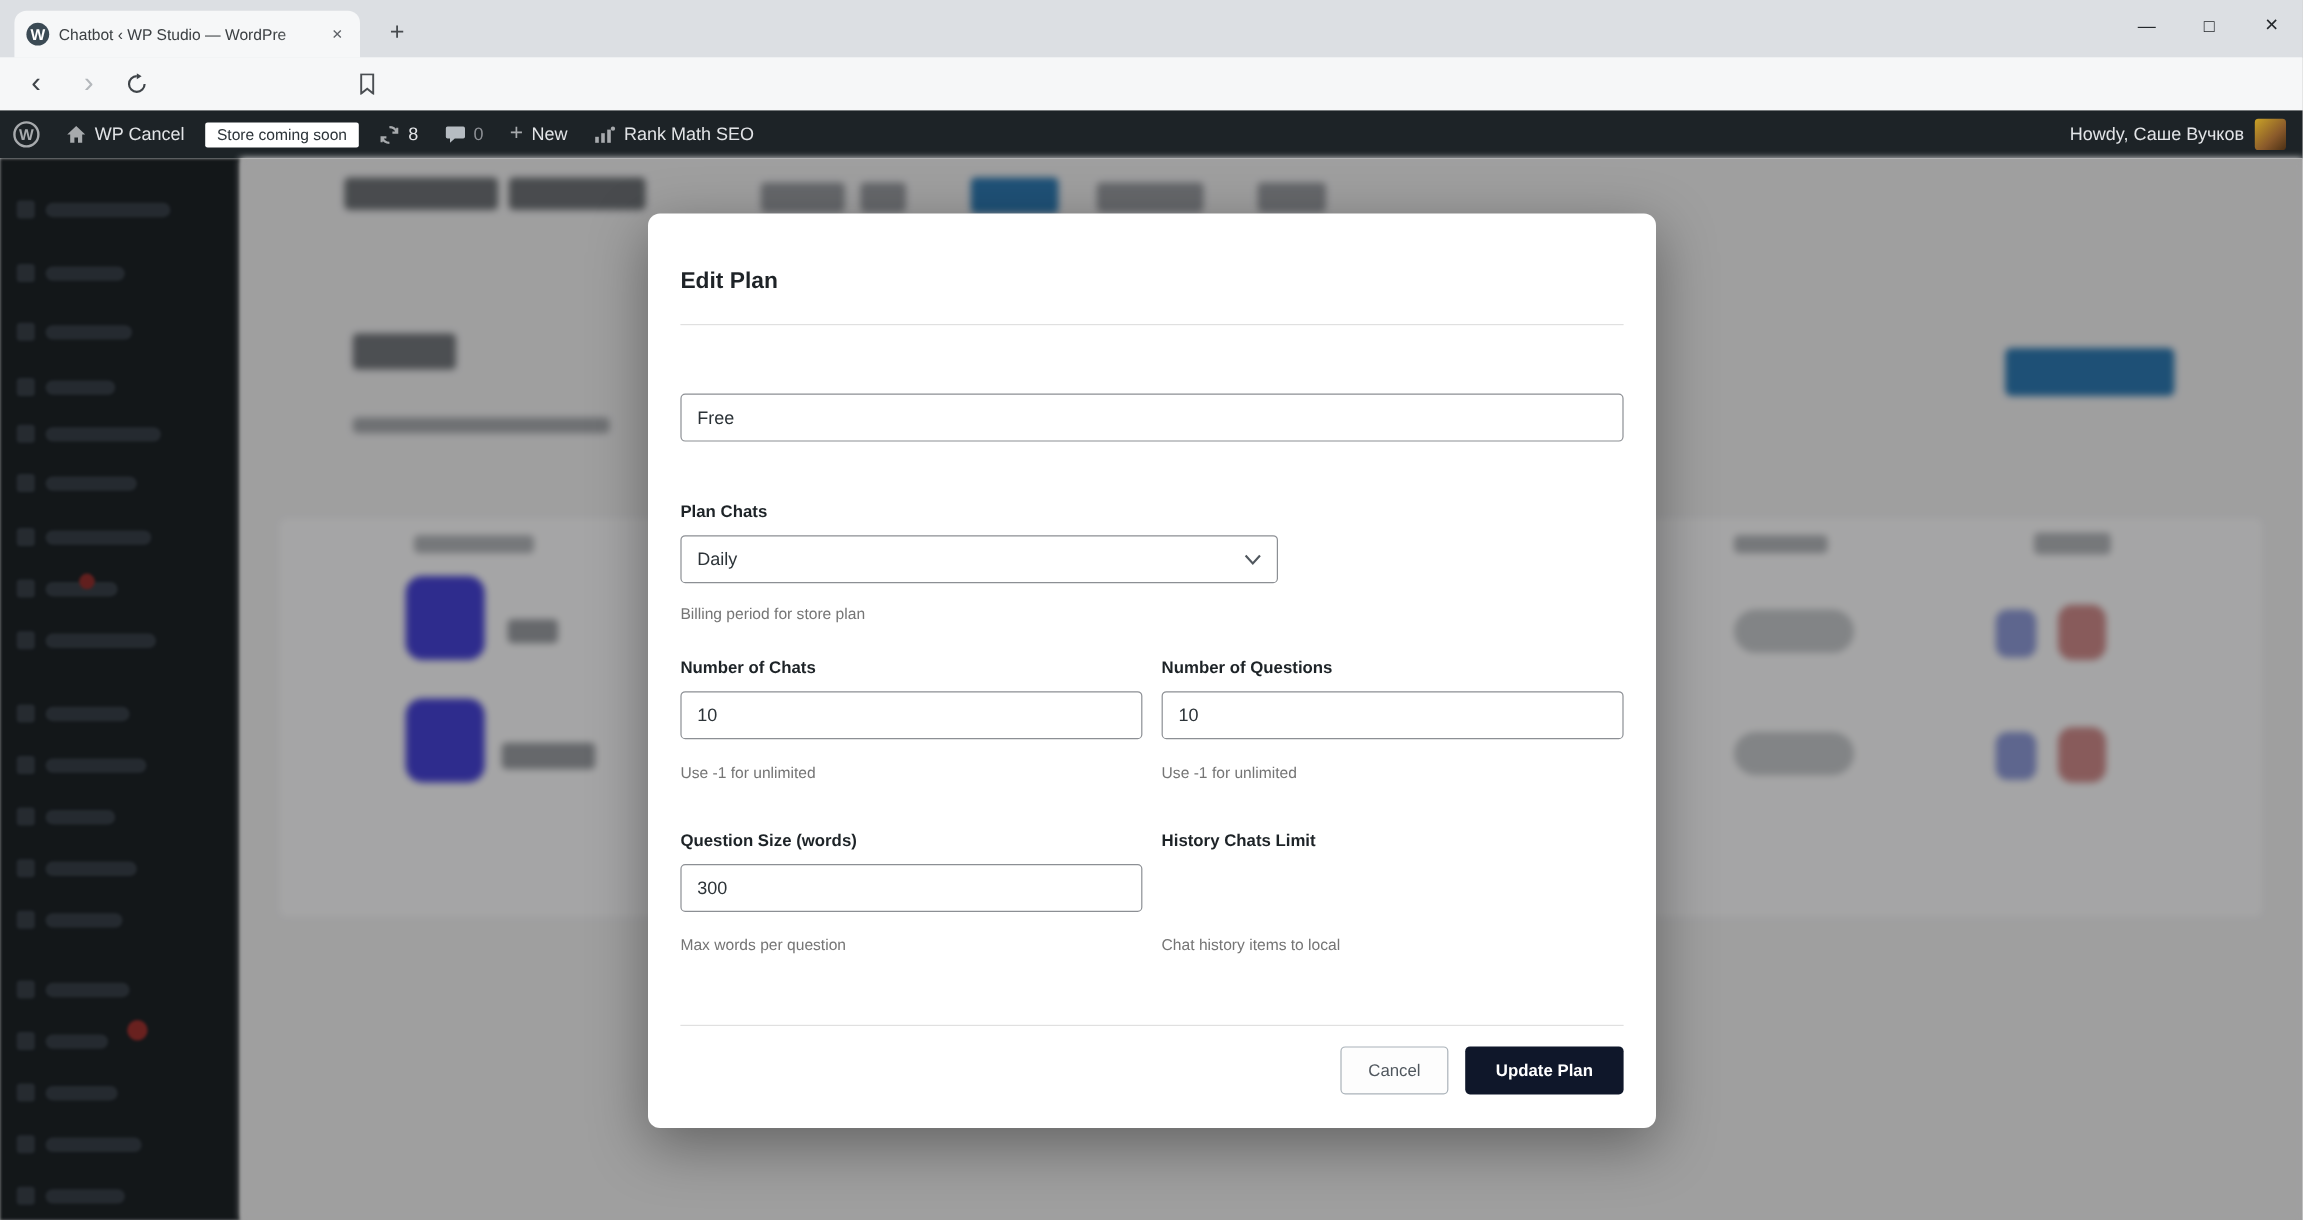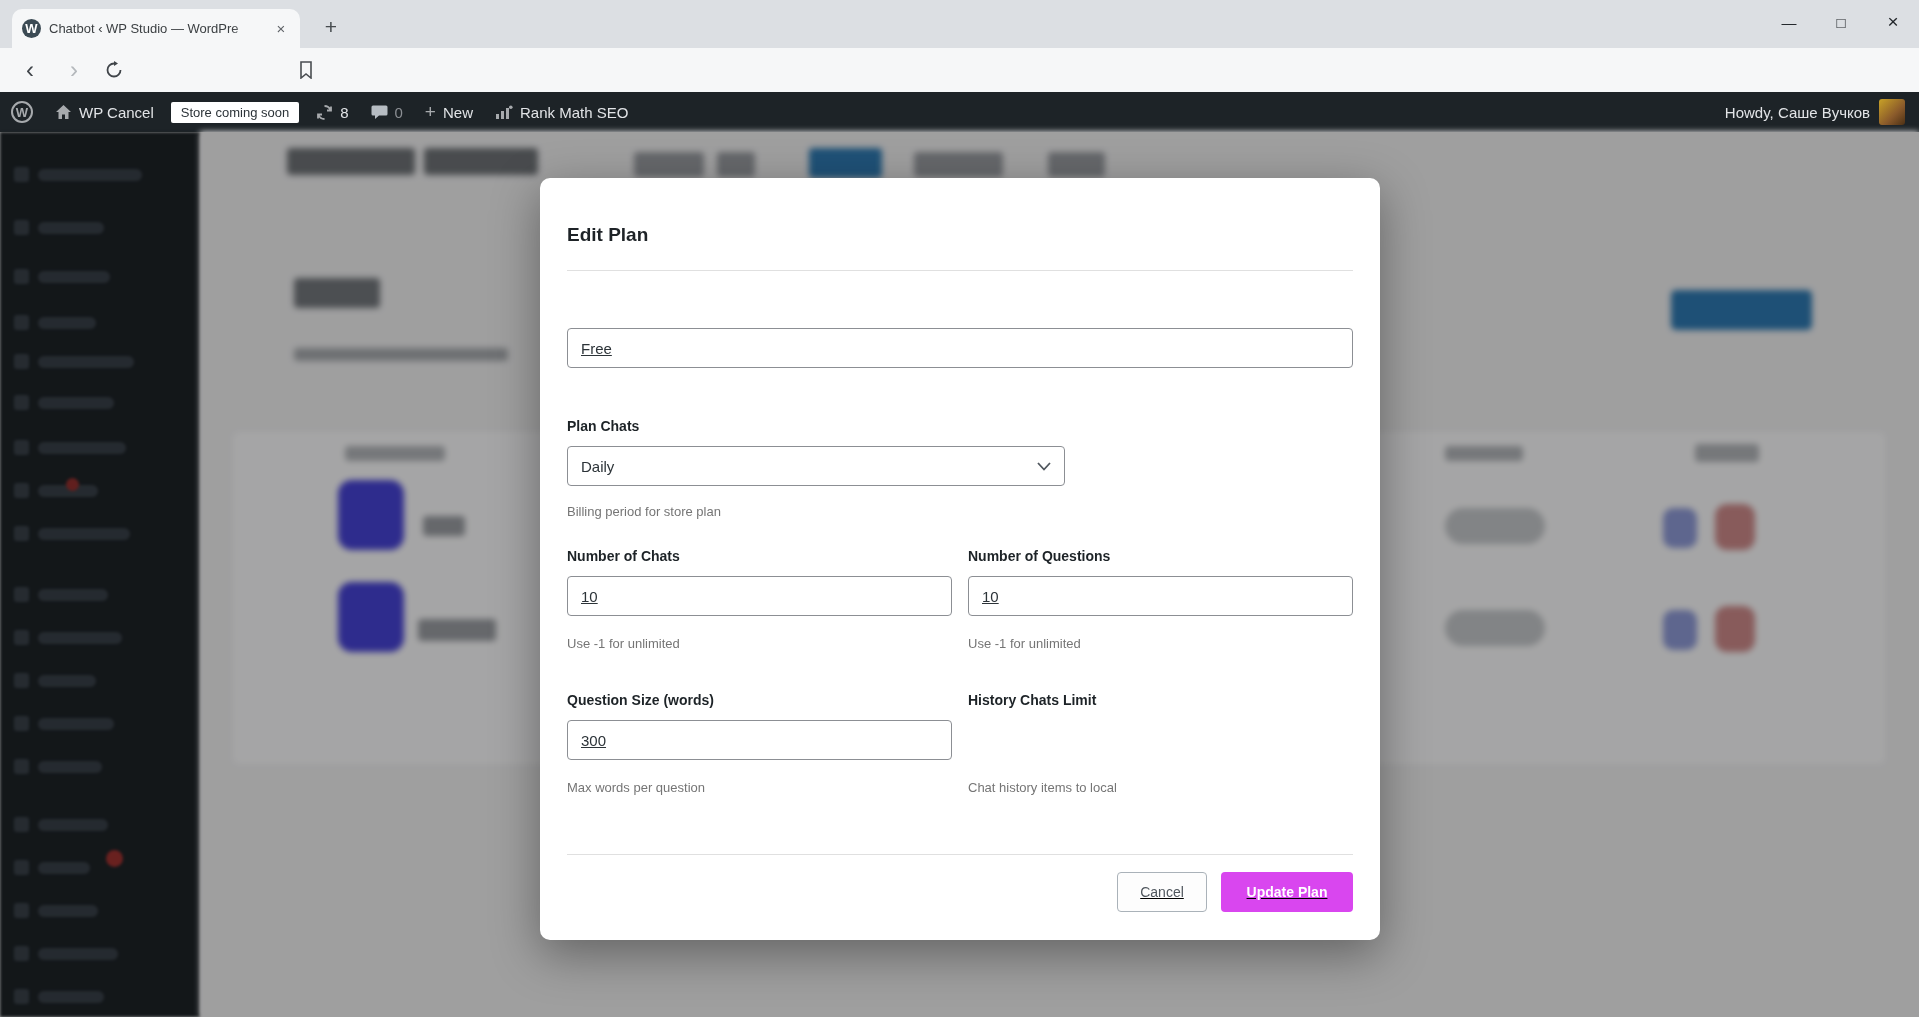--- a/index.html
+++ b/index.html
@@ -85,30 +85,30 @@
   
   .modal { position: absolute; left: 540px; top: 46px; width: 840px; height: 762px; background: #ffffff;
            border-radius: 10px; box-shadow: 0 14px 48px rgba(0,0,0,0.38); }
   .m-abs { position: absolute; left: 27px; right: 27px; }
   .m-title { top: 46px; font-size: 19px; font-weight: 700; color: #1e2327; }
   .m-divider { top: 92px; height: 1px; background: #e0e0e0; }
   .m-divider2 { top: 676px; height: 1px; background: #e0e0e0; }
   .f-label { font-size: 14px; font-weight: 700; color: #1d2327; }
   .f-help { font-size: 13px; color: #757575; }
   .f-input { width: 100%; height: 40px; border: 1px solid #8c8f94; border-radius: 4px; padding: 0 13px;
-             font-size: 15px; color: #2c3338; font-family: "Liberation Sans", sans-serif; background: #fff; outline: none; text-decoration: underline; }
+             font-size: 15px; color: #2c3338; font-family: "Liberation Sans", sans-serif; background: #fff; outline: none; }
   .f-select { width: 498px; height: 40px; border: 1px solid #8c8f94; border-radius: 4px; padding: 0 13px;
               font-size: 15px; color: #2c3338; background: #fff; display: flex; align-items: center; justify-content: space-between; }
   .col-l { position: absolute; left: 27px; width: 385px; }
   .col-r { position: absolute; left: 428px; width: 385px; }
-  .m-footer { top: 694px; display: flex; justify-content: flex-end; gap: 14px; text-decoration: underline; }
+  .m-footer { top: 694px; display: flex; justify-content: flex-end; gap: 14px; }
   .btn { height: 40px; border-radius: 4px; font-size: 14px; display: flex; align-items: center; justify-content: center;
          font-family: "Liberation Sans", sans-serif; border: none; cursor: pointer; }
   .btn-cancel { width: 90px; background: #fdfdfd; border: 1px solid #aab2b9; color: #50575e; }
-  .btn-primary { width: 132px; background: #d946ef; color: #ffffff; font-weight: 700; }
+  .btn-primary { width: 132px; background: #0f172a; color: #ffffff; font-weight: 700; }
 </style>
 </head>
 <body>
 
 <div class="screen">
 
   <div class="tabstrip">
     <div class="tab">
       <span class="favicon">W</span>
       <span class="tab-title">Chatbot ‹ WP Studio — WordPre</span>

